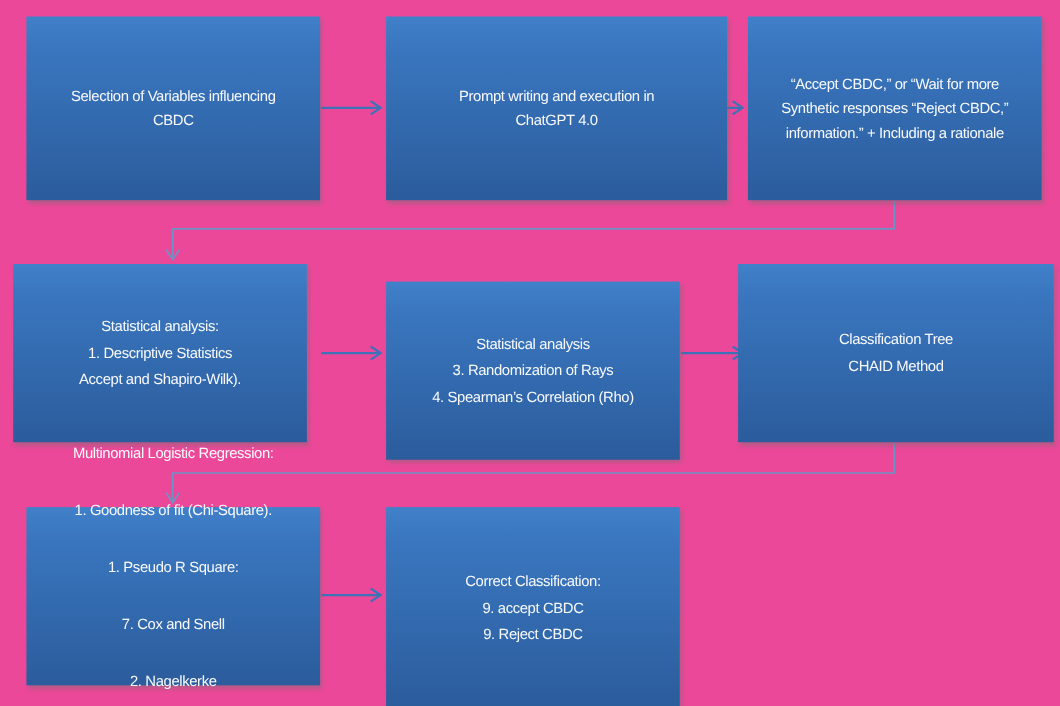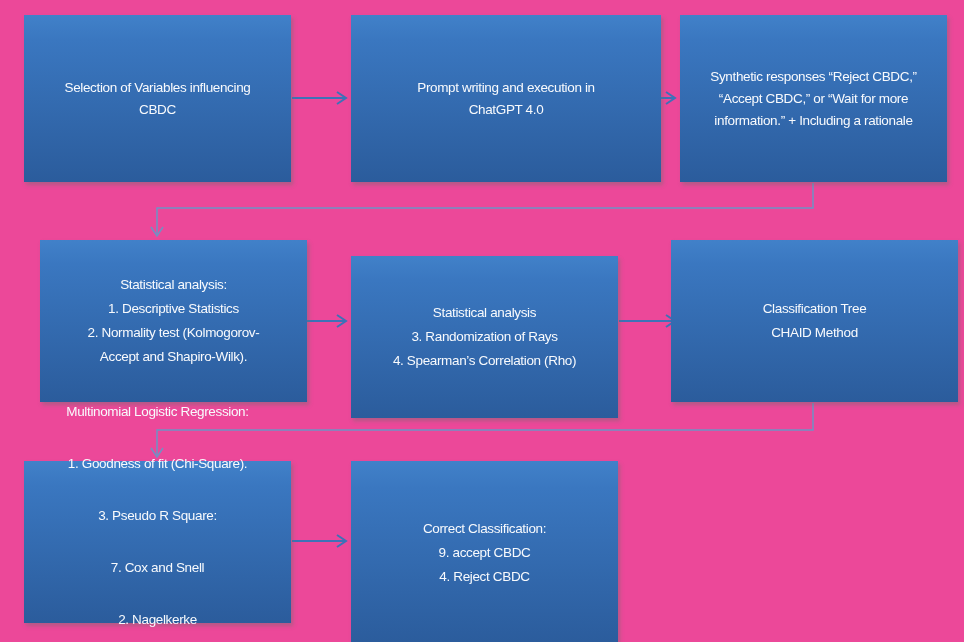--- a/index.html
+++ b/index.html
@@ -19,21 +19,21 @@
     background:linear-gradient(180deg, #4181c9 0%, #3a77c0 15%, #2b5c9c 100%);
     box-shadow:2px 3px 4px rgba(110,110,110,0.45);
     font-size:13.5px; letter-spacing:-0.35px;
   }
   .box .ln { white-space:nowrap; }
   .para .ln { line-height:22px; }
   .list .ln { line-height:24px; }
   .b1 { left:24px;  top:15px;  width:267px; height:167px; }
   .b2 { left:351px; top:15px;  width:310px; height:167px; }
   .b3 { left:680px; top:15px;  width:267px; height:167px; }
-  .b4 { left:40px;  top:240px; width:267px; height:162px; }
+  .b4 { left:12px;  top:240px; width:267px; height:162px; }
   .b5 { left:351px; top:256px; width:267px; height:162px; }
   .b6 { left:671px; top:240px; width:287px; height:162px; }
   .b7 { left:24px;  top:461px; width:267px; height:162px;gap:28px; }
   .b8 { left:351px; top:461px; width:267px; height:184px; }
 </style>
 </head>
 <body>
 
 <div class="canvas">
 
@@ -78,51 +78,50 @@
     <div class="ln">Selection of Variables influencing</div>
     <div class="ln">CBDC</div>
   </div>
 
   <div class="box para b2">
     <div class="ln">Prompt writing and execution in</div>
     <div class="ln">ChatGPT 4.0</div>
   </div>
 
   <div class="box para b3">
+    <div class="ln">“Accept CBDC,” or “Wait for more</div>
     <div class="ln">Synthetic responses “Reject CBDC,”</div>
-    <div class="ln">“Accept CBDC,” or “Wait for more</div>
     <div class="ln">information.” + Including a rationale</div>
   </div>
 
   <div class="box list b4">
     <div class="ln">Statistical analysis:</div>
     <div class="ln">1. Descriptive Statistics</div>
-    <div class="ln">2. Normality test (Kolmogorov-</div>
     <div class="ln">Accept and Shapiro-Wilk).</div>
   </div>
 
   <div class="box list b5">
     <div class="ln">Statistical analysis</div>
     <div class="ln">3. Randomization of Rays</div>
     <div class="ln">4. Spearman’s Correlation (Rho)</div>
   </div>
 
   <div class="box list b6">
     <div class="ln">Classification Tree</div>
     <div class="ln">CHAID Method</div>
   </div>
 
   <div class="box list b7">
     <div class="ln">Multinomial Logistic Regression:</div>
     <div class="ln">1. Goodness of fit (Chi-Square).</div>
-    <div class="ln">3. Pseudo R Square:</div>
+    <div class="ln">1. Pseudo R Square:</div>
     <div class="ln">7. Cox and Snell</div>
     <div class="ln">2. Nagelkerke</div>
     <div class="ln">3. McFadden</div>
   </div>
 
   <div class="box list b8">
     <div class="ln">Correct Classification:</div>
     <div class="ln">9. accept CBDC</div>
-    <div class="ln">4. Reject CBDC</div>
+    <div class="ln">9. Reject CBDC</div>
   </div>
 
 </div>
 
 </body></html>

